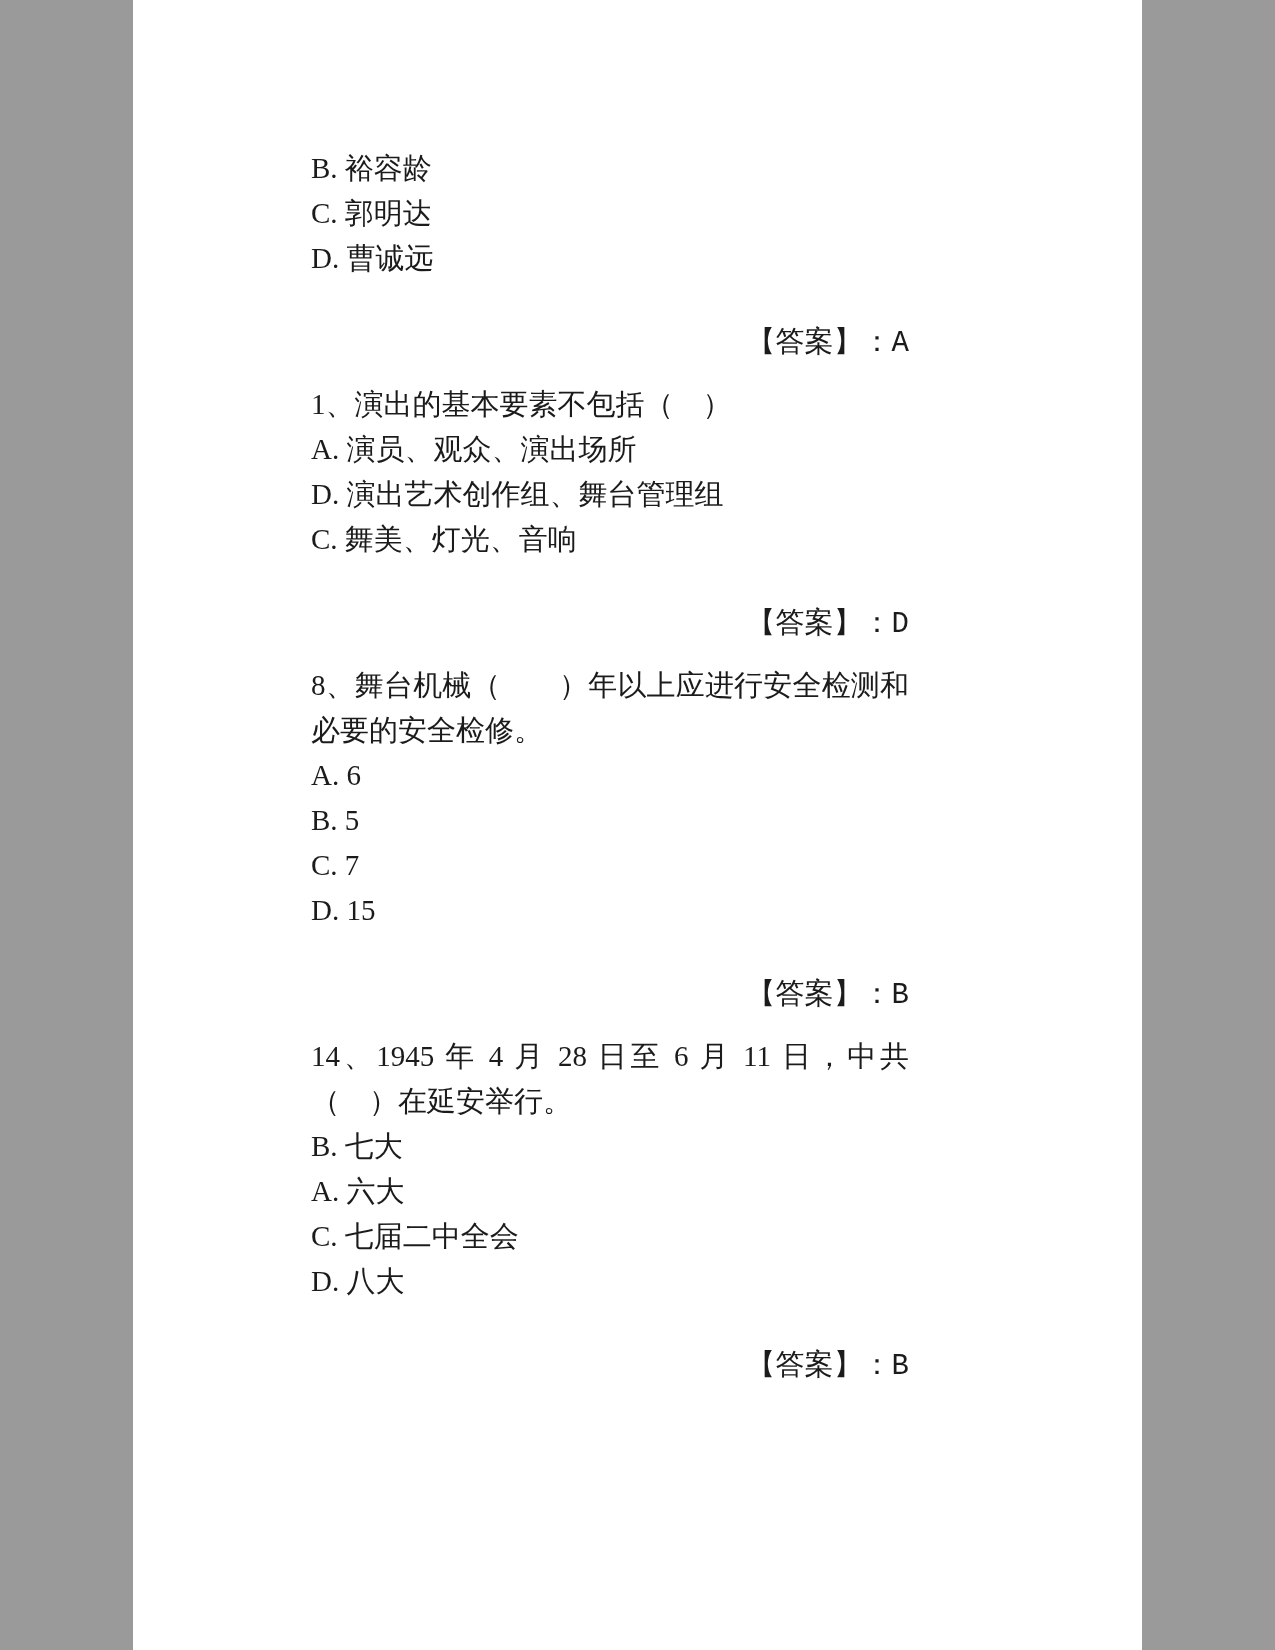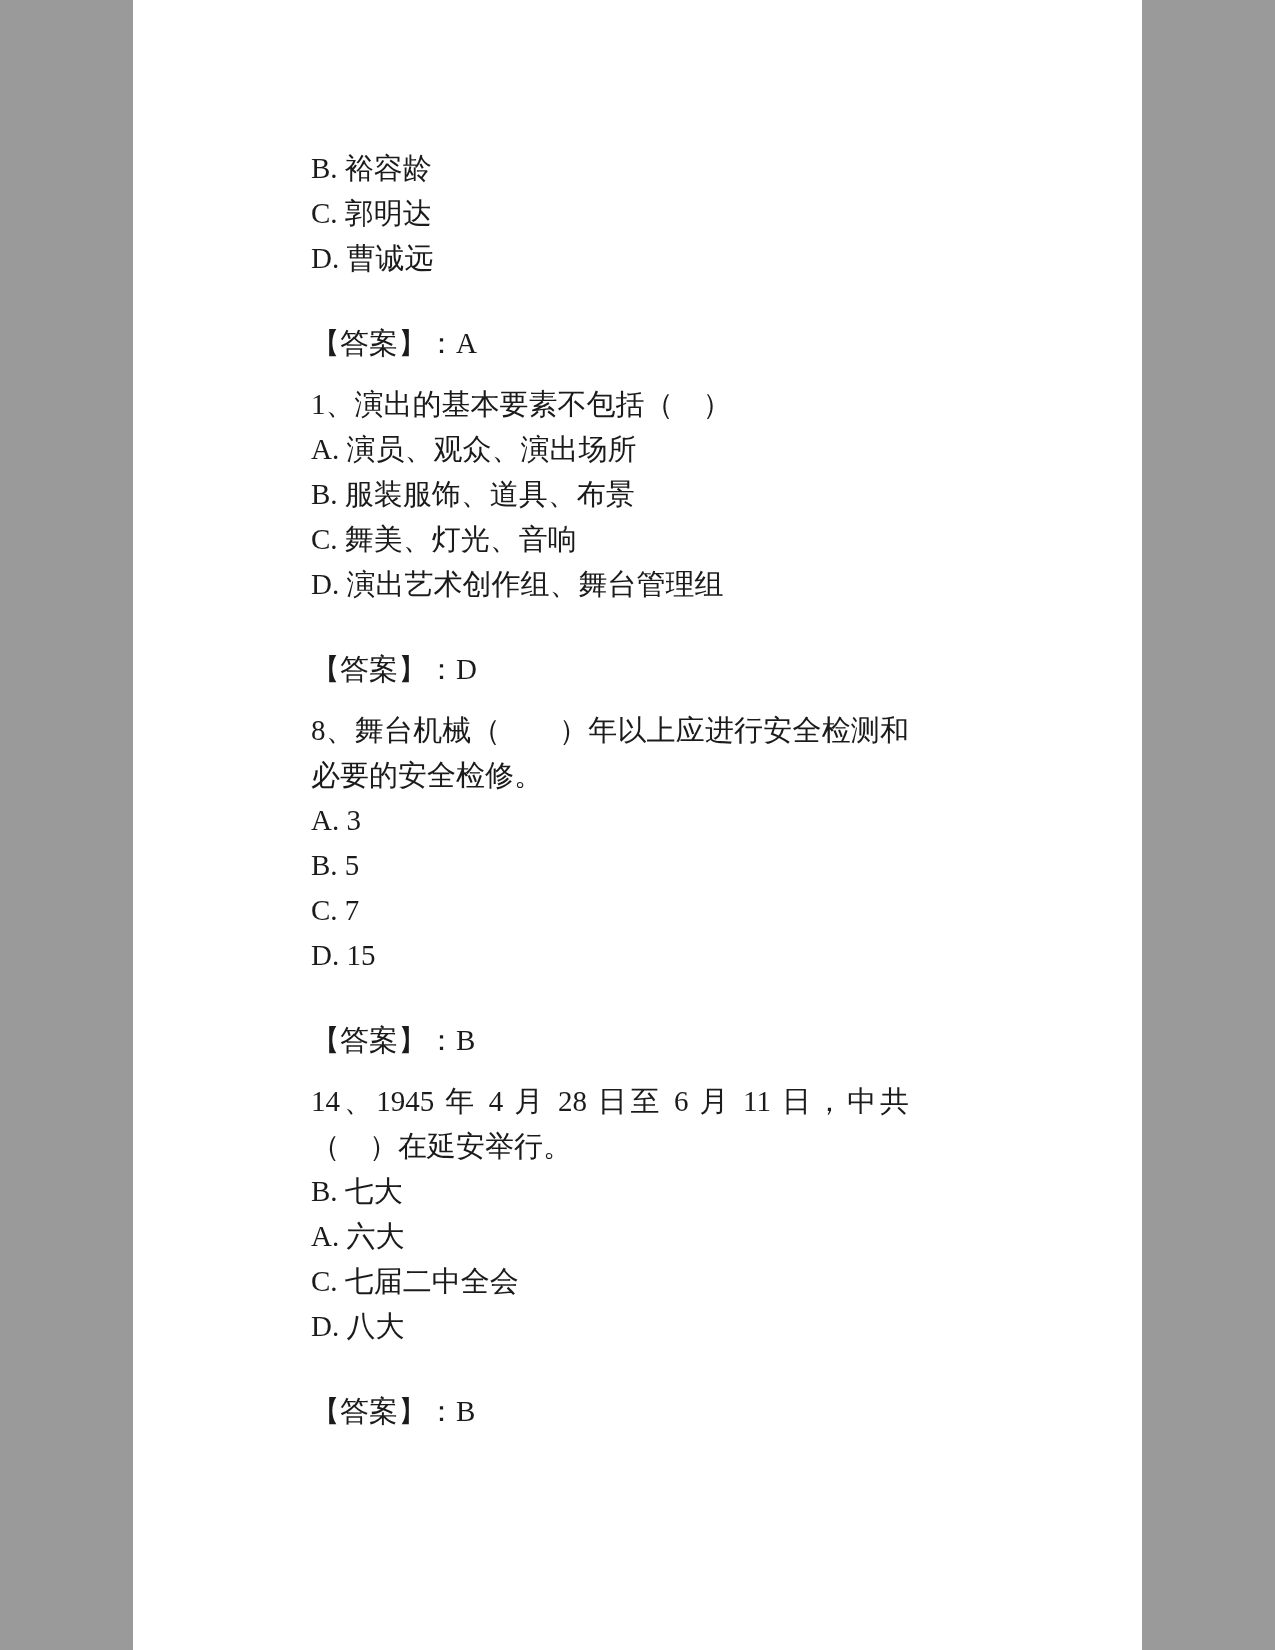--- a/index.html
+++ b/index.html
@@ -30,21 +30,22 @@
     padding: 0;
   }
   .stem {
     text-align: justify;
   }
   .option {
     text-align: left;
   }
   .answer {
     margin: 40px 0 16px 0 !important;
-    text-align: left;
+    text-align: right;
+    font-family: Liberation Mono, monospace;
   }
   .question-block {
     margin: 0;
   }
 </style>
 </head>
 <body>
 
 <div class="page">
   <div class="content">
@@ -52,29 +53,28 @@
     <div class="question-block">
       <p class="option">B. 裕容龄</p>
       <p class="option">C. 郭明达</p>
       <p class="option">D. 曹诚远</p>
       <p class="answer"><span>【答案】：</span><span>A</span></p>
     </div>
 
     <div class="question-block">
       <p class="stem">1、演出的基本要素不包括（　）</p>
       <p class="option">A. 演员、观众、演出场所</p>
-      <p class="option">B. 服装服饰、道具、布景</p>
+      <p class="option">D. 演出艺术创作组、舞台管理组</p>
       <p class="option">C. 舞美、灯光、音响</p>
-      <p class="option">D. 演出艺术创作组、舞台管理组</p>
       <p class="answer"><span>【答案】：</span><span>D</span></p>
     </div>
 
     <div class="question-block">
       <p class="stem">8、舞台机械（　　）年以上应进行安全检测和必要的安全检修。</p>
-      <p class="option">A. 3</p>
+      <p class="option">A. 6</p>
       <p class="option">B. 5</p>
       <p class="option">C. 7</p>
       <p class="option">D. 15</p>
       <p class="answer"><span>【答案】：</span><span>B</span></p>
     </div>
 
     <div class="question-block">
       <p class="stem">14、1945 年 4 月 28 日至 6 月 11 日，中共（　）在延安举行。</p>
       <p class="option">B. 七大</p>
       <p class="option">A. 六大</p>

